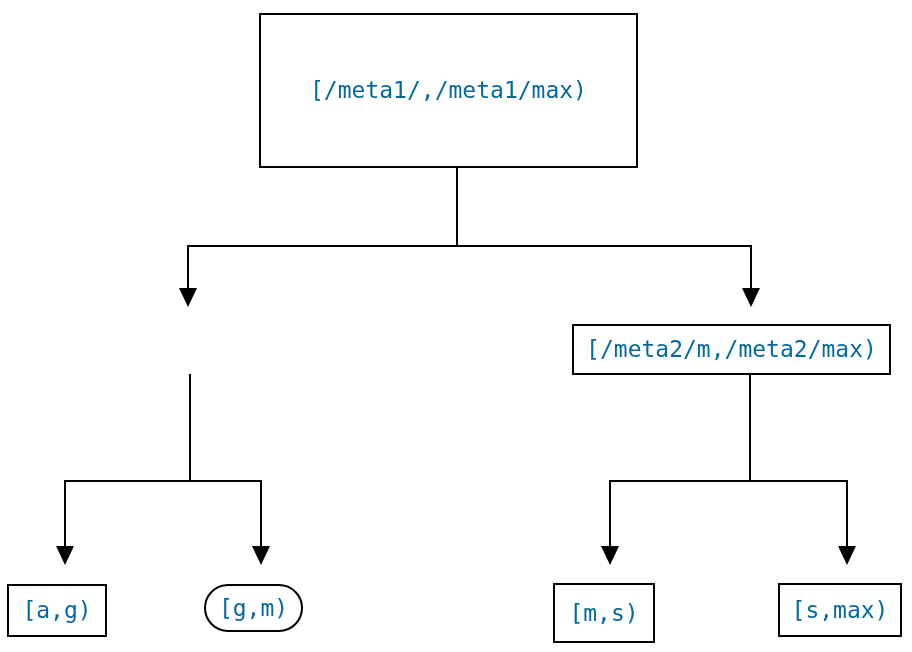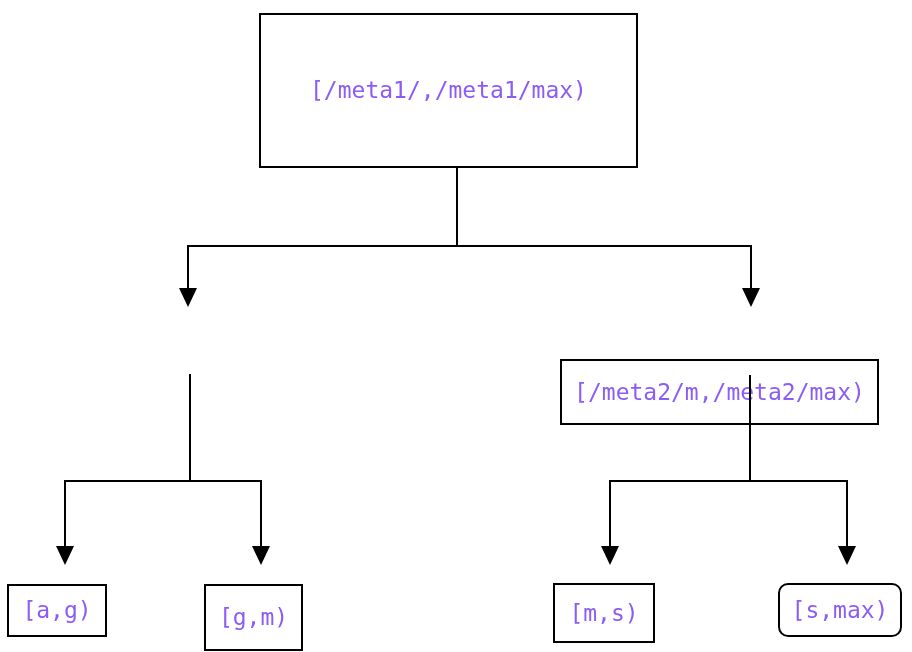--- a/index.html
+++ b/index.html
@@ -18,21 +18,21 @@
     position: absolute;
     box-sizing: border-box;
     border: 2px solid #000000;
     background: #ffffff;
     display: flex;
     align-items: center;
     justify-content: center;
     font-family: "DejaVu Sans Mono", "Liberation Mono", monospace;
     font-size: 23px;
     line-height: 1;
-    color: #8b5cf6;
+    color: #0369a1;
     white-space: nowrap;
   }
   .line {
     position: absolute;
     background: #000000;
   }
   .arrow-down {
     position: absolute;
     width: 0;
     height: 0;
@@ -48,34 +48,34 @@
 
   <div class="node" style="left:259px; top:13px; width:379px; height:155px;">[/meta1/,/meta1/max)</div>
 
   <div class="line" style="left:456px; top:168px; width:2px; height:78px;"></div>
   <div class="line" style="left:187px; top:245px; width:565px; height:2px;"></div>
   <div class="line" style="left:187px; top:245px; width:2px; height:43px;"></div>
   <div class="line" style="left:750px; top:245px; width:2px; height:43px;"></div>
   <div class="arrow-down" style="left:179px; top:288px;"></div>
   <div class="arrow-down" style="left:742px; top:288px;"></div>
 
-  <div class="node" style="left:560px; top:324px; width:319px; height:66px;margin-top:35px;">[/meta2/m,/meta2/max)</div>
+  <div class="node" style="left:572px; top:324px; width:319px; height:51px;">[/meta2/m,/meta2/max)</div>
 
   <div class="line" style="left:189px; top:374px; width:2px; height:107px;"></div>
   <div class="line" style="left:64px; top:480px; width:198px; height:2px;"></div>
   <div class="line" style="left:64px; top:480px; width:2px; height:66px;"></div>
   <div class="line" style="left:260px; top:480px; width:2px; height:66px;"></div>
   <div class="arrow-down" style="left:56px; top:546px;"></div>
   <div class="arrow-down" style="left:252px; top:546px;"></div>
 
   <div class="line" style="left:749px; top:375px; width:2px; height:106px;"></div>
   <div class="line" style="left:609px; top:480px; width:239px; height:2px;"></div>
   <div class="line" style="left:609px; top:480px; width:2px; height:66px;"></div>
   <div class="line" style="left:846px; top:480px; width:2px; height:66px;"></div>
   <div class="arrow-down" style="left:601px; top:546px;"></div>
   <div class="arrow-down" style="left:838px; top:546px;"></div>
 
   <div class="node" style="left:7px; top:584px; width:100px; height:53px;text-align:right;">[a,g)</div>
-  <div class="node" style="left:204px; top:584px; width:99px; height:67px;">[g,m)</div>
+  <div class="node" style="left:204px; top:584px; width:99px; height:48px;border-radius:25px;">[g,m)</div>
   <div class="node" style="left:553px; top:583px; width:102px; height:60px;">[m,s)</div>
-  <div class="node" style="left:778px; top:583px; width:124px; height:54px;border-radius:10px;">[s,max)</div>
+  <div class="node" style="left:778px; top:583px; width:124px; height:54px;">[s,max)</div>
 
 </div>
 
 </body></html>

